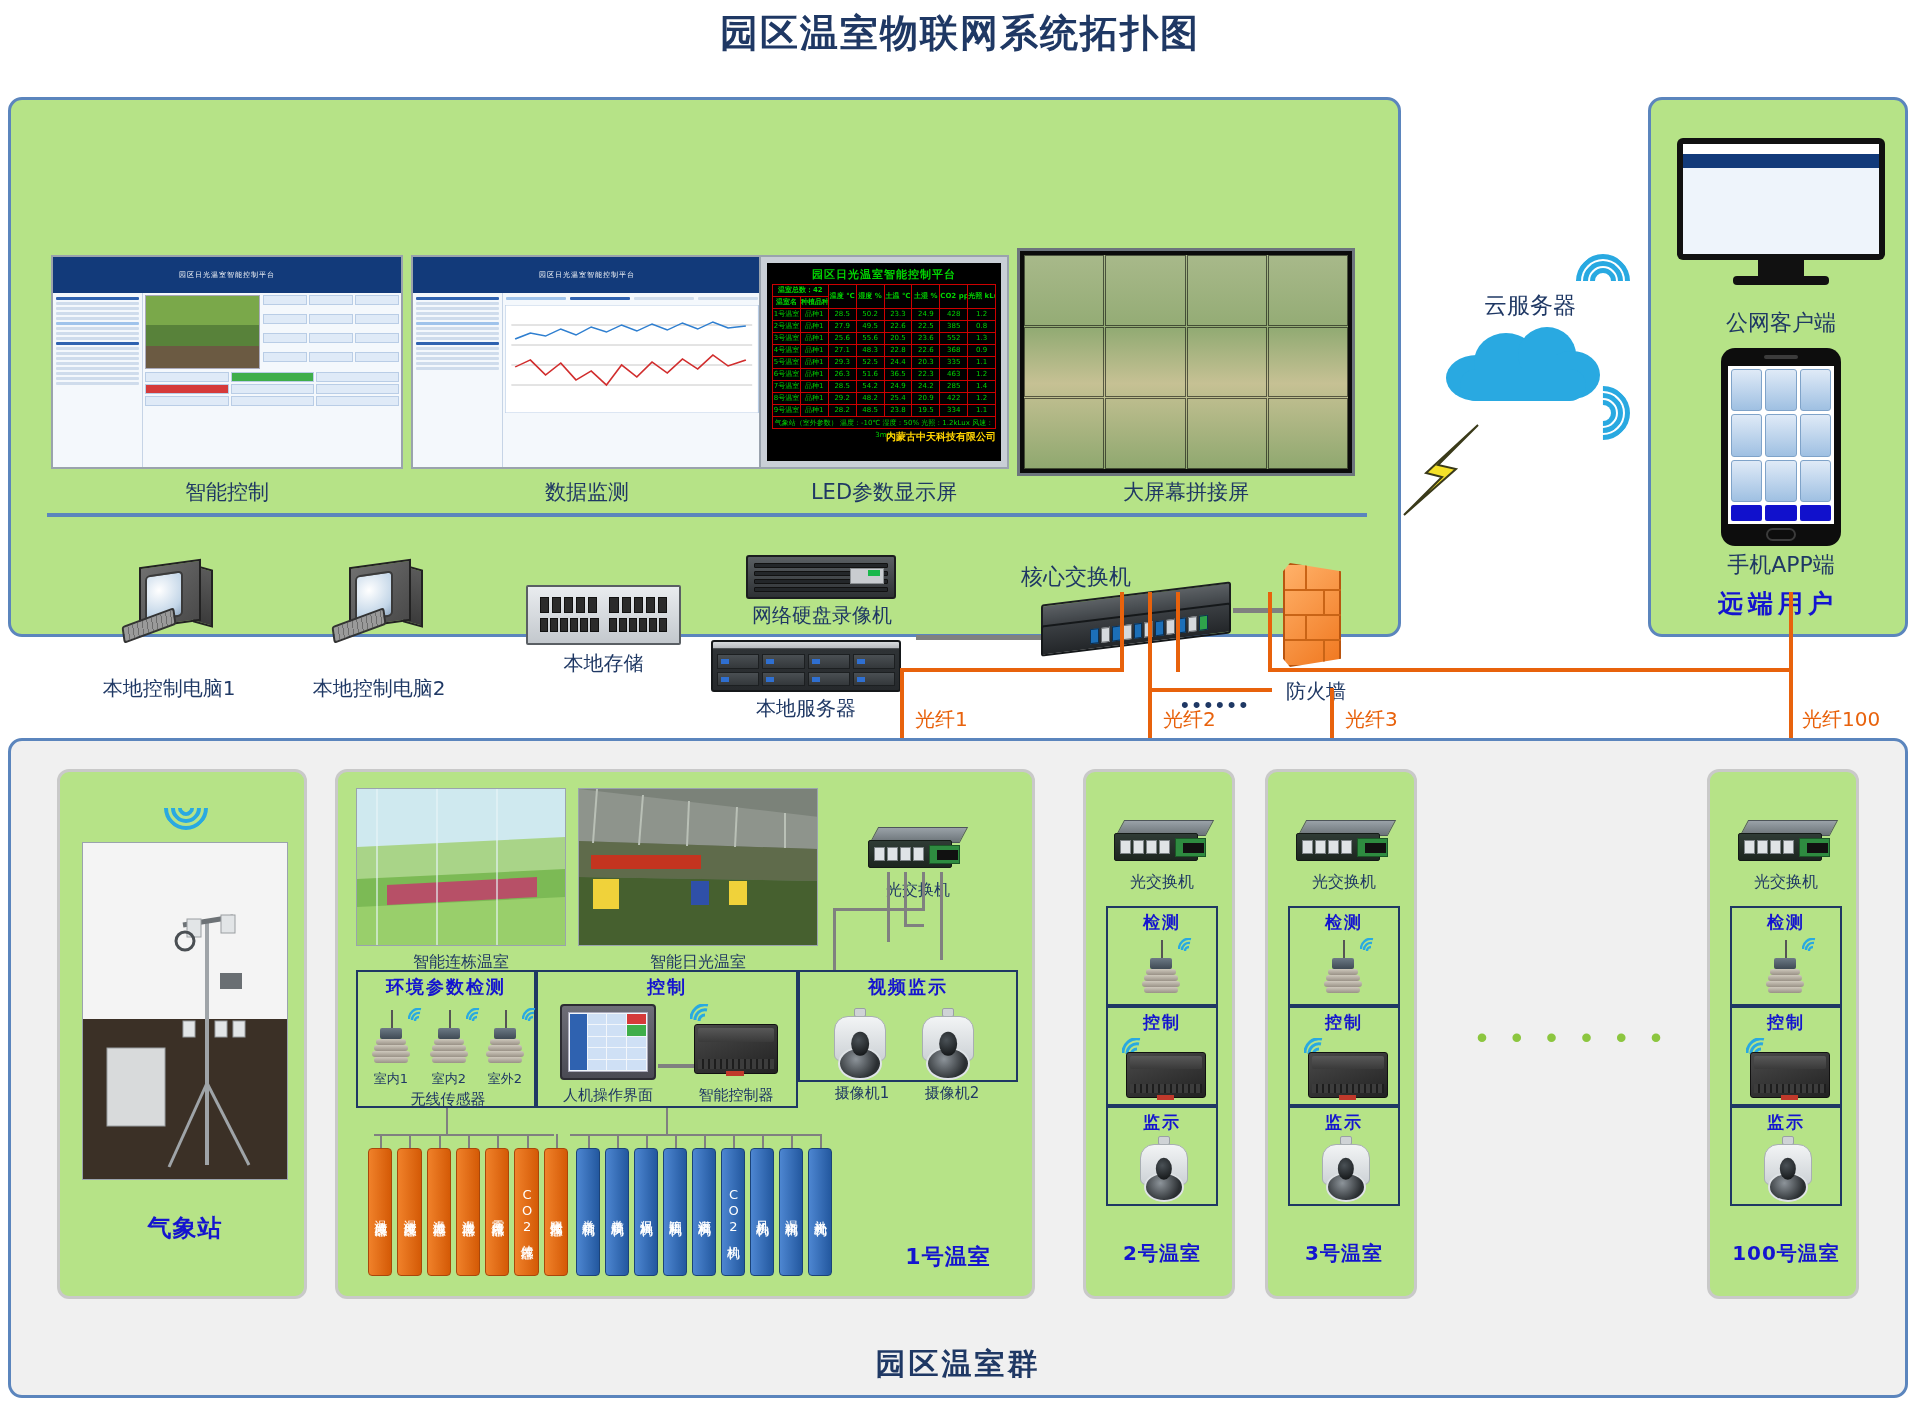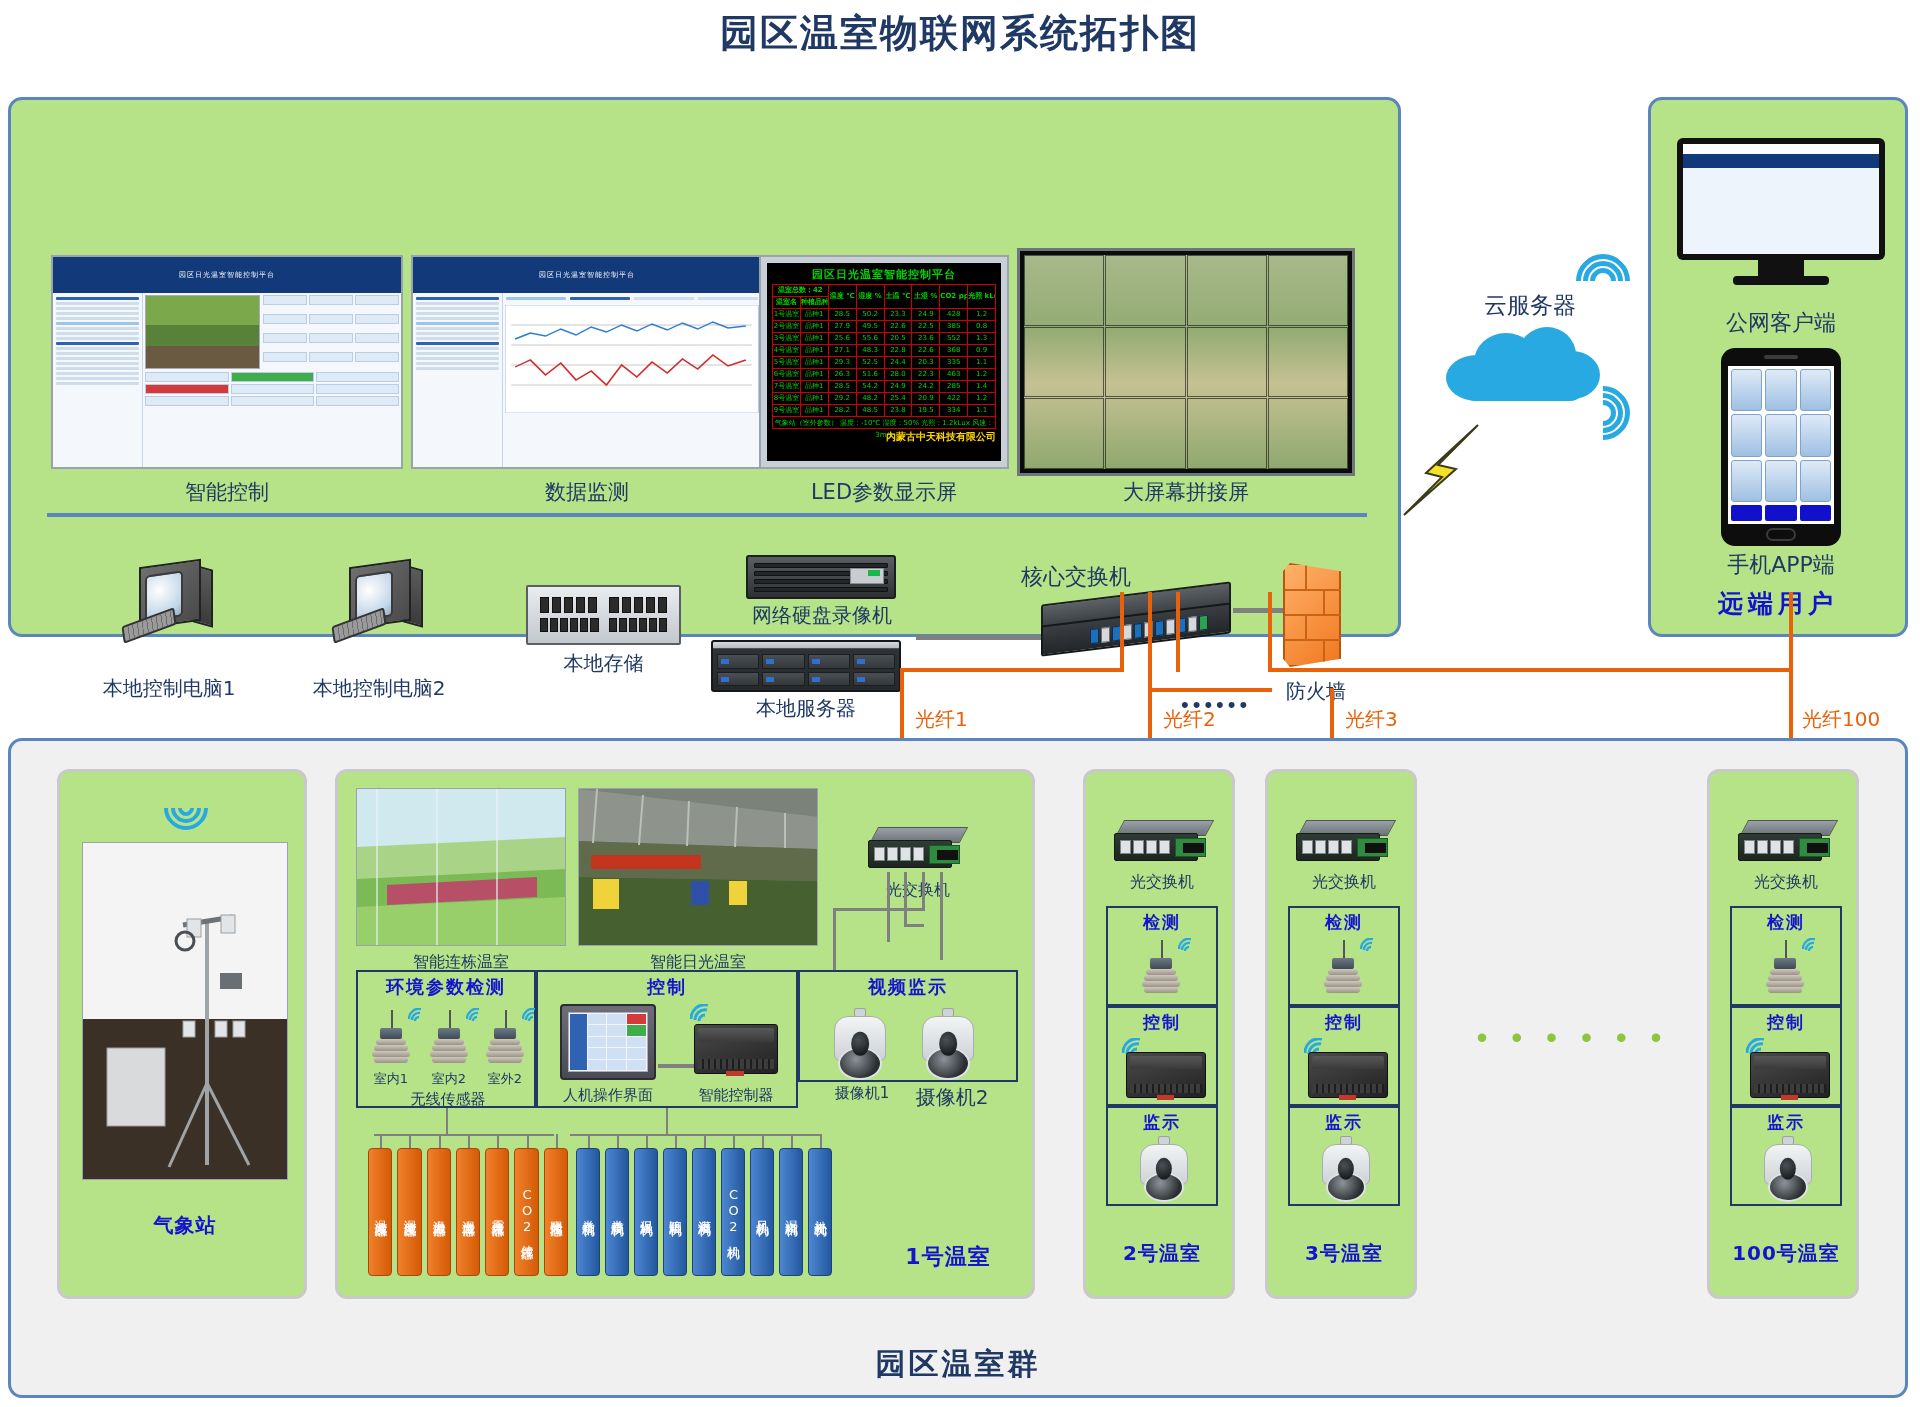--- a/index.html
+++ b/index.html
@@ -483,21 +483,21 @@
               <td>24.4</td>
               <td>20.3</td>
               <td>335</td>
               <td>1.1</td>
             </tr>
             <tr>
               <td>6号温室</td>
               <td>品种1</td>
               <td>26.3</td>
               <td>51.6</td>
-              <td>28.0</td>
+              <td>36.5</td>
               <td>22.3</td>
               <td>463</td>
               <td>1.2</td>
             </tr>
             <tr>
               <td>7号温室</td>
               <td>品种1</td>
               <td>28.5</td>
               <td>54.2</td>
               <td>24.9</td>
@@ -755,21 +755,21 @@
         <rect x="138" y="72" width="14" height="18" fill="#e2e5e7" stroke="#9a9ea1"></rect>
         <circle cx="102" cy="98" r="9" fill="none" stroke="#4a4f53" stroke-width="3"></circle>
         <rect x="137" y="130" width="22" height="16" fill="#6a6f73"></rect>
         <rect x="100" y="178" width="12" height="16" fill="#e2e5e7" stroke="#9a9ea1"></rect>
         <rect x="132" y="178" width="12" height="16" fill="#e2e5e7" stroke="#9a9ea1"></rect>
         <rect x="150" y="178" width="12" height="16" fill="#e2e5e7" stroke="#9a9ea1"></rect>
         <line x1="124" y1="240" x2="86" y2="324" stroke="#9fa4a8" stroke-width="3"></line>
         <line x1="124" y1="240" x2="166" y2="322" stroke="#9fa4a8" stroke-width="3"></line>
       </svg>
     </div>
-    <div class="gh-name" style="left:0; top:440px; width:250px; text-align:center; font-size:20px;">气象站</div>
+    <div class="gh-name" style="left:0; top:440px; width:250px; text-align:center; font-size:24px;">气象站</div>
   </div>
 
   <div class="gh-card" style="left:324px; top:28px; width:700px; height:530px;">
 
     <div class="photo gh-a" style="left:18px; top:16px; width:210px; height:158px;">
       <svg width="210" height="158" viewBox="0 0 210 158">
         <rect width="210" height="158" fill="#cfe9ef"></rect>
         <path d="M0 58 L210 48 L210 158 L0 158 Z" fill="#a9d488"></path>
         <path d="M0 90 L210 80 L210 158 L0 158 Z" fill="#7cba55"></path>
         <path d="M30 96 L180 88 L180 108 L30 116 Z" fill="#c23d6b" opacity=".85"></path>
@@ -926,21 +926,21 @@
           <div class="dome"></div>
           <div class="lens"></div>
       </div>
       <div class="tiny-label" style="left:20px; top:112px; width:84px; font-size:15px;">摄像机1</div>
       <div class="cam" style="left:122px; top:36px; width:52px; height:72px;">
         <div class="mount"></div>
           <div class="body"></div>
           <div class="dome"></div>
           <div class="lens"></div>
       </div>
-      <div class="tiny-label" style="left:110px; top:112px; width:84px; font-size:20px;">摄像机2</div>
+      <div class="tiny-label" style="left:110px; top:112px; width:84px; font-size:15px;">摄像机2</div>
     </div>
 
     <div class="gray-line" style="left:36px; top:362px; width:180px; height:2px;"></div>
     <div class="gray-line" style="left:108px; top:336px; width:2px; height:26px;"></div>
     <div class="gray-line" style="left:232px; top:362px; width:252px; height:2px;"></div>
     <div class="gray-line" style="left:328px; top:336px; width:2px; height:26px;"></div>
 
     <div id="sensor-row" style="position:absolute; left:30px; top:376px; width:200px; height:128px; display:flex; gap:5px;">
         <div style="flex: 1 1 0%; writing-mode: vertical-rl; text-orientation: upright; display: flex; align-items: center; justify-content: center; font-size: 13px; color: rgb(255, 255, 255); letter-spacing: 1px; border-radius: 4px; font-family: &quot;DejaVu Sans&quot;, sans-serif; text-align: center; background: linear-gradient(90deg, rgb(240, 129, 42), rgb(212, 90, 6)); border: 1px solid rgb(169, 71, 10);">温度传感器</div>
         <div style="flex: 1 1 0%; writing-mode: vertical-rl; text-orientation: upright; display: flex; align-items: center; justify-content: center; font-size: 13px; color: rgb(255, 255, 255); letter-spacing: 1px; border-radius: 4px; font-family: &quot;DejaVu Sans&quot;, sans-serif; text-align: center; background: linear-gradient(90deg, rgb(240, 129, 42), rgb(212, 90, 6)); border: 1px solid rgb(169, 71, 10);">湿度传感器</div>

